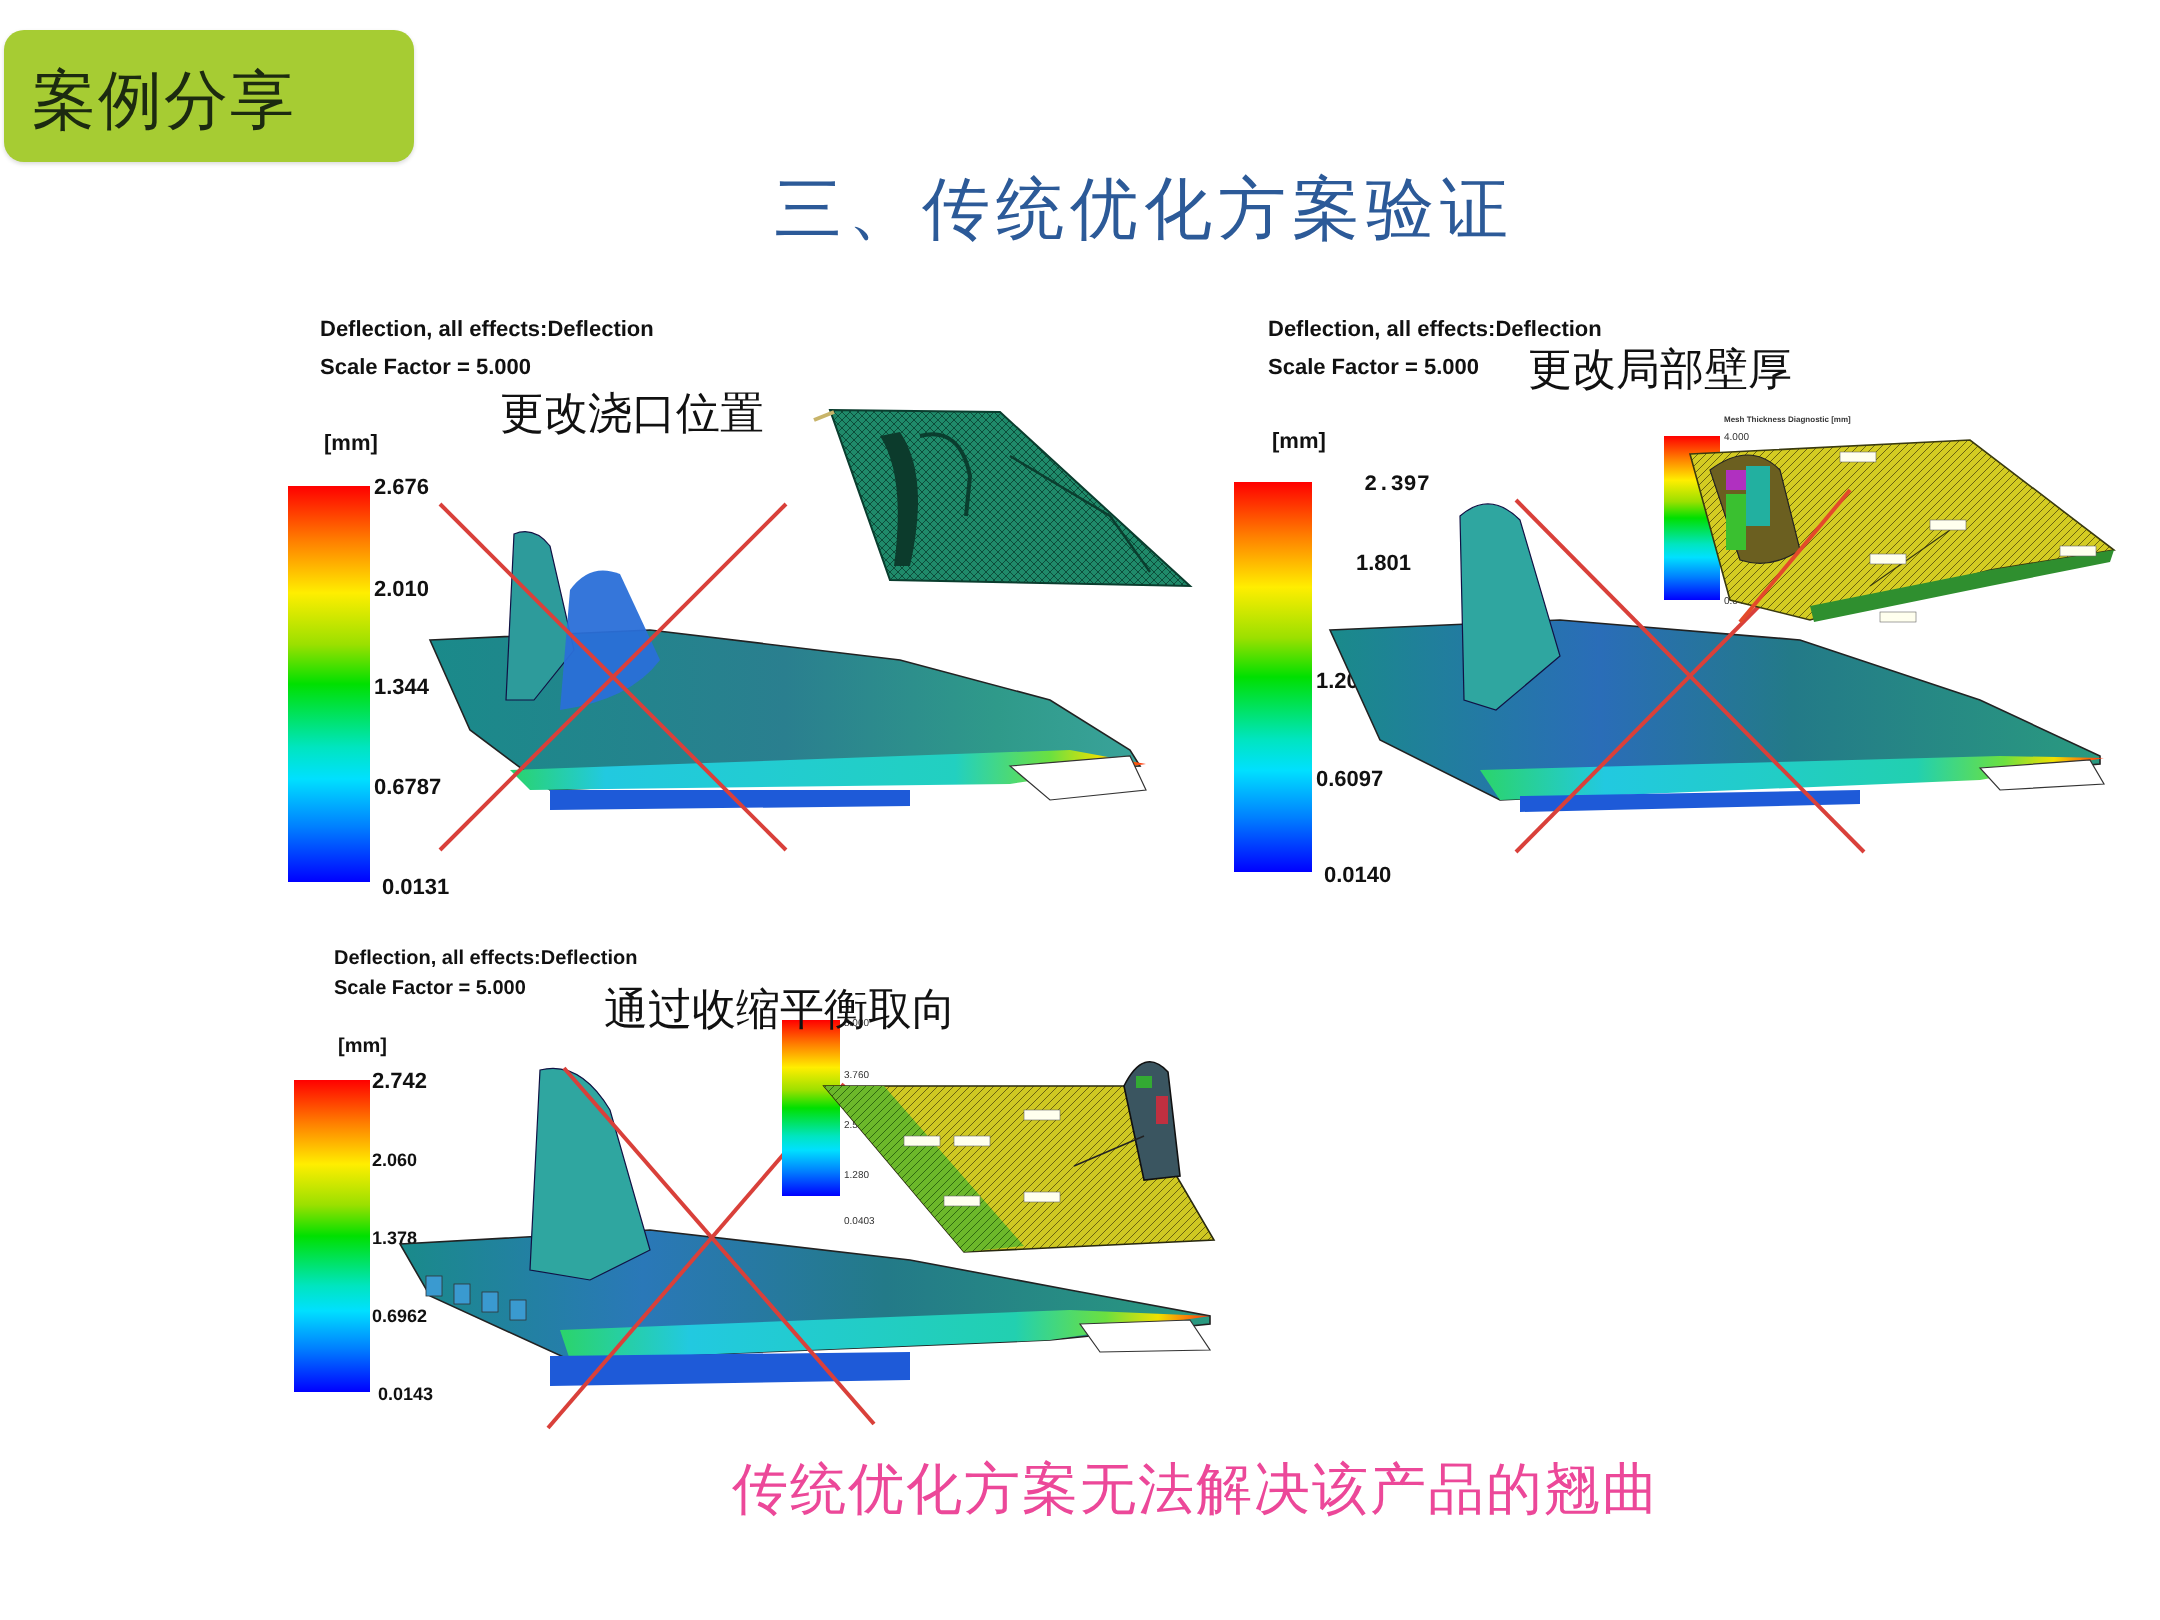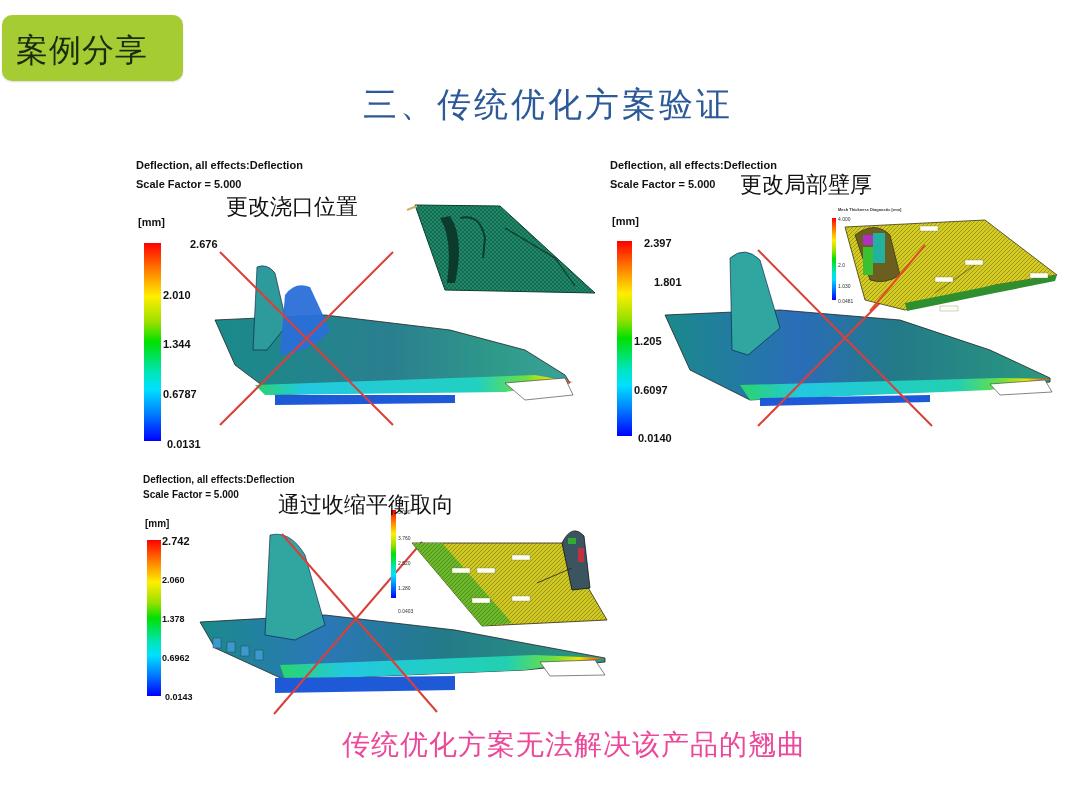--- a/index.html
+++ b/index.html
@@ -1,18 +1,18 @@
 <!DOCTYPE html>
 <html><head>
 <meta charset="utf-8">
 <style>
   html, body { margin: 0; padding: 0; }
   body { width: 1080px; height: 810px; background: #ffffff; position: relative; overflow: hidden;
          font-family: "DejaVu Sans", sans-serif; }
-  .abs { position: absolute; }
+  .abs { position: absolute; padding-left: 24px; }
   .tag { left: 2px; top: 15px; width: 181px; height: 66px; background: #a6cc33; border-radius: 10px;
          box-shadow: 0 1px 2px rgba(0,0,0,0.15); }
   .tag span { position: absolute; left: 14px; top: 14px; font-size: 32px; color: #1c2a10;
               font-family: "DejaVu Serif", serif; letter-spacing: 1px; }
   .title { left: 0; width: 1096px; top: 82px; text-align: center; font-size: 34px; color: #2c5a98;
            font-family: "DejaVu Serif", serif; letter-spacing: 3px; }
   .hdr { font-family: "Liberation Sans", sans-serif; font-weight: bold; color: #111; font-size: 11px; white-space: nowrap; text-align: center; }
   .unit { font-family: "Liberation Sans", sans-serif; font-weight: bold; color: #111; font-size: 11px; }
   .cbar { background: linear-gradient(to bottom, #ff0000 0%, #ff8000 14%, #ffee00 27%, #9be000 40%, #00e000 50%, #00e5c0 66%, #00e0ff 74%, #0080ff 86%, #0000ff 100%); }
   .tick { font-family: "Liberation Sans", sans-serif; font-weight: bold; color: #111; font-size: 11px; white-space: nowrap; }
@@ -29,21 +29,21 @@
   <span>案例分享</span>
 </div>
 
 <div class="abs title">三、传统优化方案验证</div>
 
 <div>
   <div class="abs hdr" style="left:136px;top:159px;">Deflection, all effects:Deflection</div>
   <div class="abs hdr" style="left:136px;top:178px;">Scale Factor = 5.000</div>
   <div class="abs unit" style="left:138px;top:216px;">[mm]</div>
   <div class="abs cbar" style="left:144px;top:243px;width:17px;height:198px;"></div>
-  <div class="abs tick" style="left:163px;top:238px;margin-left:27px;">2.676</div>
+  <div class="abs tick" style="left:163px;top:238px;">2.676</div>
   <div class="abs tick" style="left:163px;top:289px;text-align:center;">2.010</div>
   <div class="abs tick" style="left:163px;top:338px;">1.344</div>
   <div class="abs tick" style="left:163px;top:388px;">0.6787</div>
   <div class="abs tick" style="left:167px;top:438px;">0.0131</div>
 
   <svg style="left:405px;top:198px;" width="200" height="100">
     <defs>
       <pattern id="mesh1" width="4" height="4" patternUnits="userSpaceOnUse">
         <rect width="4" height="4" fill="#1f8a6a"></rect>
         <path d="M0 4 L4 0 M0 0 L4 4" stroke="#0d4d3a" stroke-width="0.5"></path>
@@ -86,21 +86,21 @@
     <line x1="175" y1="2" x2="2" y2="175" stroke="#d9403a" stroke-width="2"></line>
   </svg>
   <div class="abs zh-label" style="left:226px;top:192px;">更改浇口位置</div>
 </div>
 
 <div>
   <div class="abs hdr" style="left:610px;top:159px;">Deflection, all effects:Deflection</div>
   <div class="abs hdr" style="left:610px;top:178px;">Scale Factor = 5.000</div>
   <div class="abs unit" style="left:612px;top:215px;">[mm]</div>
   <div class="abs cbar" style="left:617px;top:241px;width:15px;height:195px;"></div>
-  <div class="abs tick" style="left:644px;top:237px;">2.397</div>
+  <div class="abs tick" style="left:658px;top:237px;font-family:Liberation Mono, monospace;">2.397</div>
   <div class="abs tick" style="left:634px;top:276px;margin-left:20px;">1.801</div>
   <div class="abs tick" style="left:634px;top:335px;">1.205</div>
   <div class="abs tick" style="left:634px;top:384px;">0.6097</div>
   <div class="abs tick" style="left:638px;top:432px;">0.0140</div>
 
   <svg style="left:660px;top:240px;" width="400" height="170">
     <defs>
       <linearGradient id="p2body" x1="0" y1="0" x2="1" y2="0">
         <stop offset="0" stop-color="#1a8a8a"></stop>
         <stop offset="0.35" stop-color="#2a6db8"></stop>

